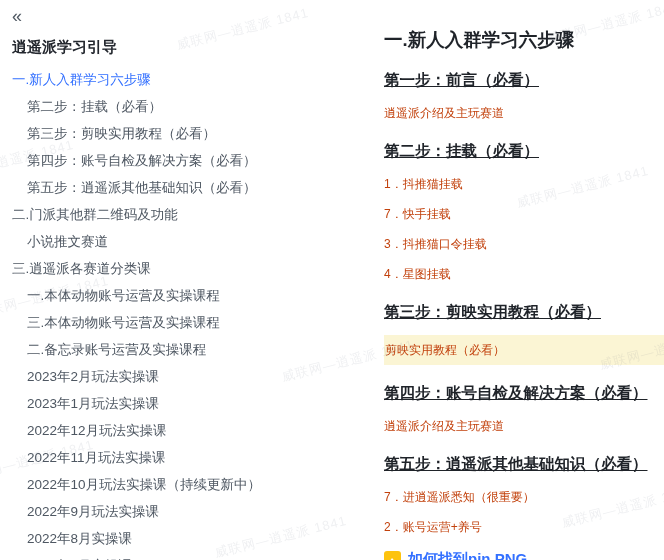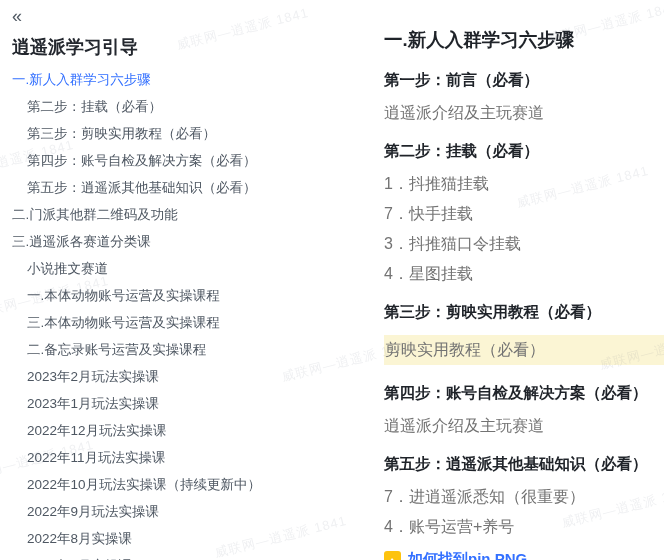--- a/index.html
+++ b/index.html
@@ -13,21 +13,21 @@
   
   .sidebar{
     position:absolute;left:0;top:0;width:372px;height:560px;
     padding:6px 0 0 12px;box-sizing:border-box;background:#ffffff;
   }
   .collapse-btn{
     font-size:18px;line-height:20px;color:#515a64;cursor:pointer;
     width:24px;user-select:none;
   }
   .sb-title{
-    margin-top:11px;font-size:18px;font-weight:bold;color:#23272e;
+    margin-top:11px;font-size:15px;font-weight:bold;color:#23272e;
     line-height:20px;
   }
   .toc{margin-top:9px;}
   .toc-item{
     height:27px;line-height:27px;font-size:13.5px;color:#4e5762;
     white-space:nowrap;cursor:pointer;
   }
   .toc-item.lv2{padding-left:15px;}
   .toc-item.active{color:#3370ff;}
 
@@ -35,24 +35,24 @@
   .content{
     position:absolute;left:384px;top:0;width:280px;height:560px;
     padding-top:28px;box-sizing:border-box;
   }
   .doc-title{
     font-size:18.5px;font-weight:bold;color:#1f2329;margin:0 0 8px 0;
     line-height:24px;
   }
   .sec-h{
     font-size:15.5px;font-weight:bold;color:#1f2329;
-    margin:17px 0 13px 0;line-height:21px;
+    margin:17px 0 13px 0;line-height:21px;text-decoration:underline;
   }
   .doc-link{
-    font-size:16px;color:#737373;line-height:20px;margin:0 0 10px 0;
+    font-size:12px;color:#c2410c;line-height:20px;margin:0 0 10px 0;
     cursor:pointer;white-space:nowrap;
   }
   .doc-link.hl{
     background:#fbf5d4;padding:5px 0 5px 1px;margin-left:0;
     width:100%;
   }
   .attachment{
     display:flex;align-items:center;gap:7px;margin-top:13px;cursor:pointer;
   }
   .att-icon{
@@ -81,22 +81,22 @@
   <aside class="sidebar">
     <div class="collapse-btn">«</div>
     <div class="sb-title">逍遥派学习引导</div>
     <div class="toc">
         <div class="toc-item lv1 active">一.新人入群学习六步骤</div>
         <div class="toc-item lv2">第二步：挂载（必看）</div>
         <div class="toc-item lv2">第三步：剪映实用教程（必看）</div>
         <div class="toc-item lv2">第四步：账号自检及解决方案（必看）</div>
         <div class="toc-item lv2">第五步：逍遥派其他基础知识（必看）</div>
         <div class="toc-item lv1">二.门派其他群二维码及功能</div>
+        <div class="toc-item lv2">小说推文赛道</div>
         <div class="toc-item lv1">三.逍遥派各赛道分类课</div>
-        <div class="toc-item lv2">小说推文赛道</div>
         <div class="toc-item lv2">一.本体动物账号运营及实操课程</div>
         <div class="toc-item lv2">三.本体动物账号运营及实操课程</div>
         <div class="toc-item lv2">二.备忘录账号运营及实操课程</div>
         <div class="toc-item lv2">2023年2月玩法实操课</div>
         <div class="toc-item lv2">2023年1月玩法实操课</div>
         <div class="toc-item lv2">2022年12月玩法实操课</div>
         <div class="toc-item lv2">2022年11月玩法实操课</div>
         <div class="toc-item lv2">2022年10月玩法实操课（持续更新中）</div>
         <div class="toc-item lv2">2022年9月玩法实操课</div>
         <div class="toc-item lv2">2022年8月实操课</div>
@@ -113,21 +113,21 @@
         <div class="doc-link">1．抖推猫挂载</div>
         <div class="doc-link">7．快手挂载</div>
         <div class="doc-link">3．抖推猫口令挂载</div>
         <div class="doc-link">4．星图挂载</div>
         <h2 class="sec-h">第三步：剪映实用教程（必看）</h2>
         <div class="doc-link hl">剪映实用教程（必看）</div>
         <h2 class="sec-h">第四步：账号自检及解决方案（必看）</h2>
         <div class="doc-link">逍遥派介绍及主玩赛道</div>
         <h2 class="sec-h">第五步：逍遥派其他基础知识（必看）</h2>
         <div class="doc-link">7．进逍遥派悉知（很重要）</div>
-        <div class="doc-link">4．账号运营+养号</div>
+        <div class="doc-link">2．账号运营+养号</div>
         <div class="attachment">
           <span class="att-icon">
             <span class="att-mountain"></span>
           </span>
           <span class="att-text">如何找到pin.PNG</span>
         </div>
       </div>
   </main>
 
   <div class="wm-layer">

